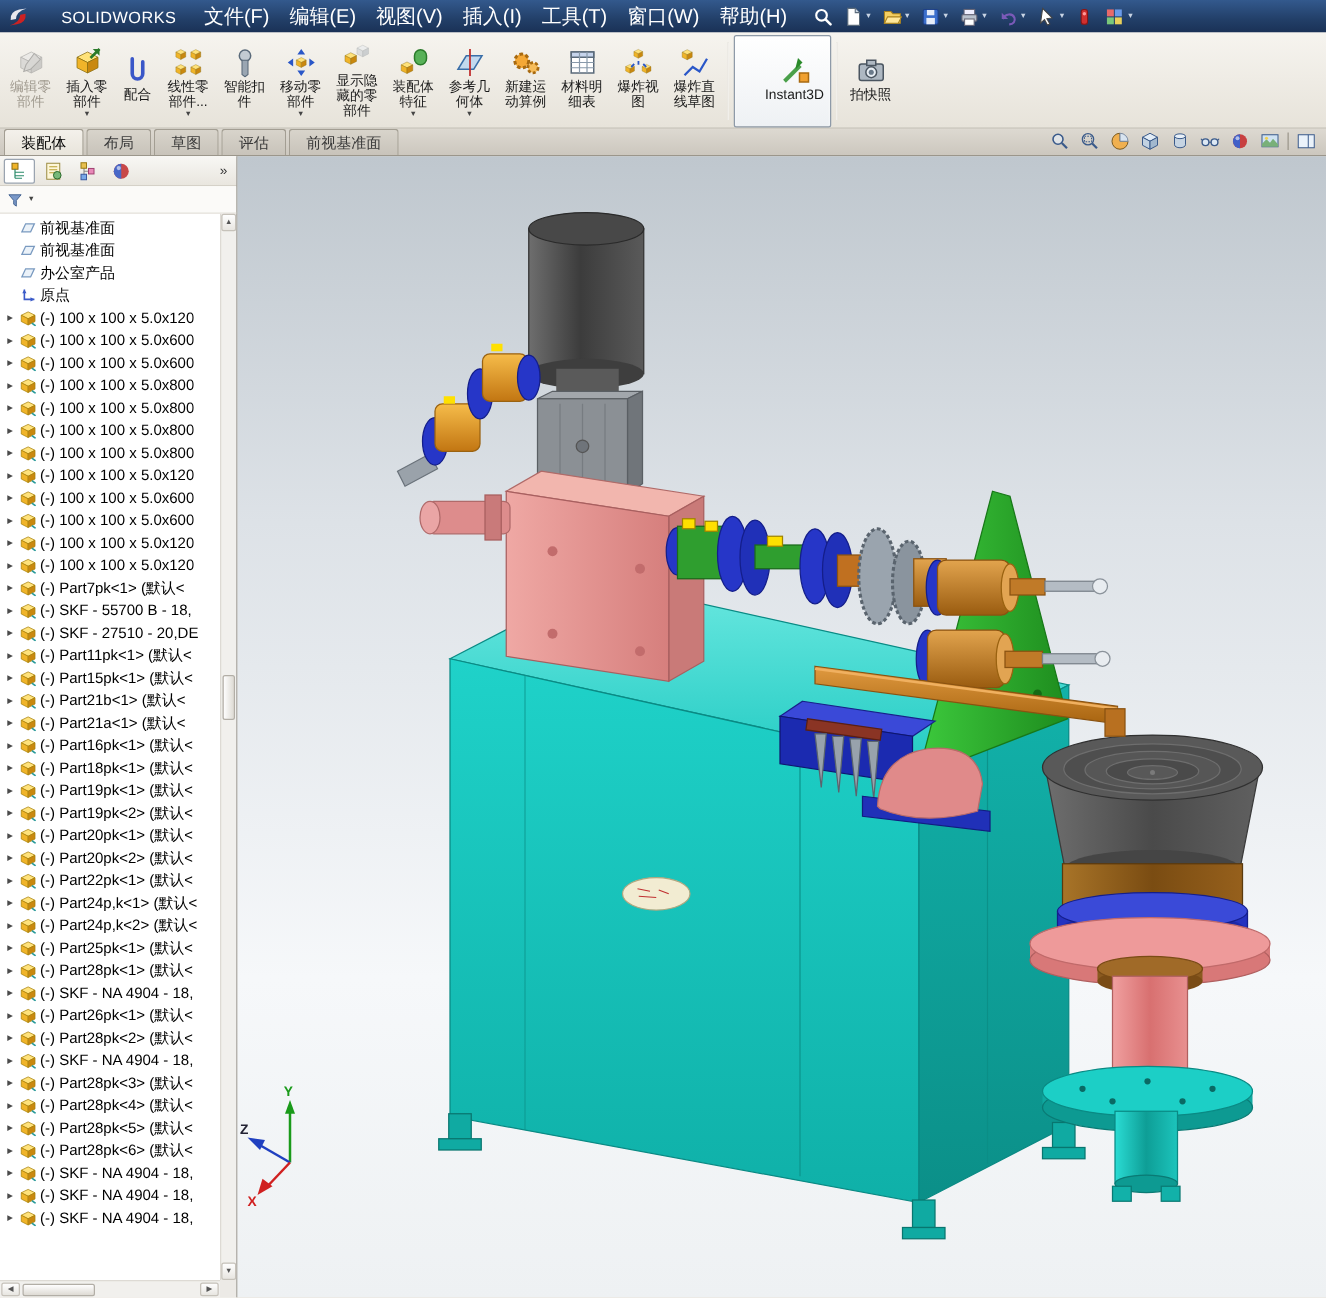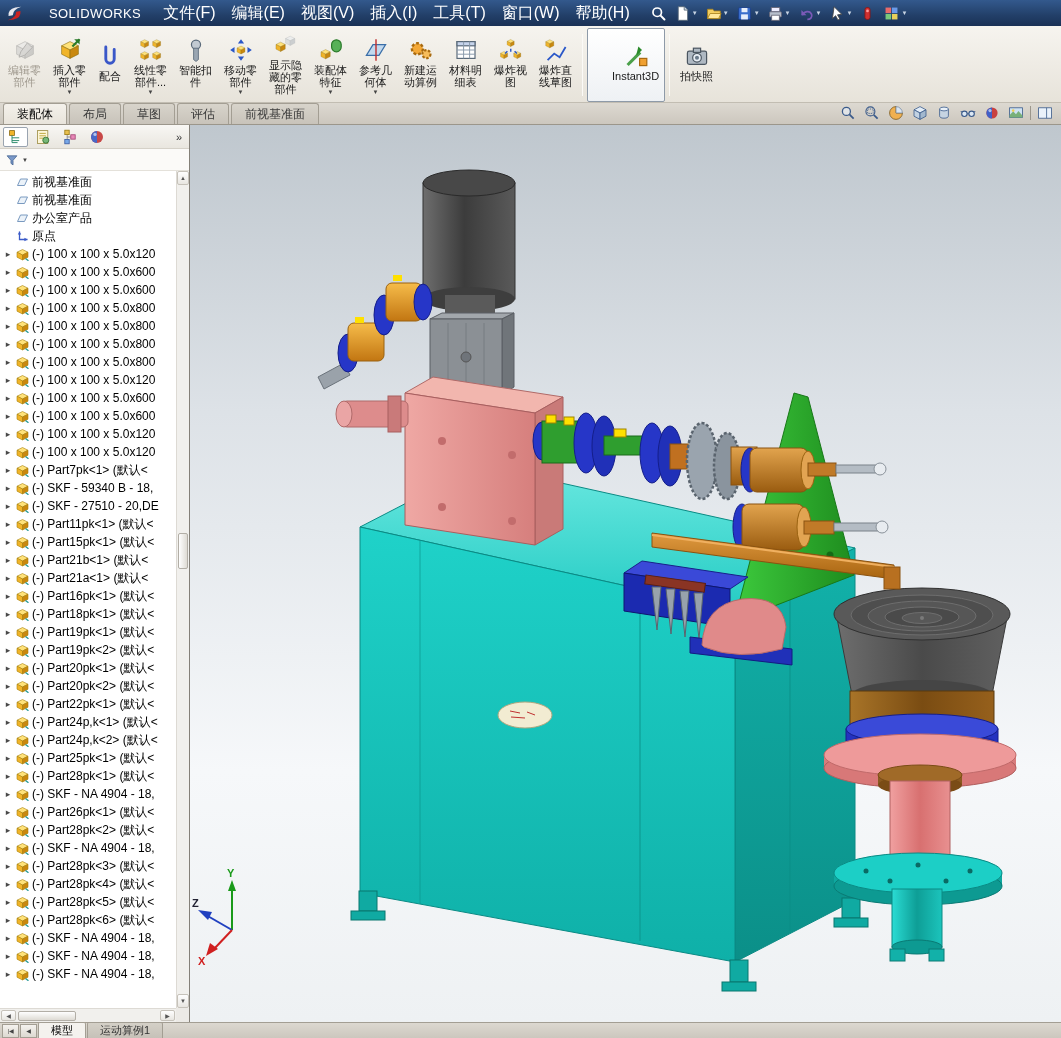--- a/index.html
+++ b/index.html
@@ -752,21 +752,21 @@
             <div class="trow">
               <span class="texp">▸</span>
               <span class="ic">
                 <svg width="13" height="13" viewBox="0 0 13 13">
                   <polygon points="6.5,1.5 12,4.2 6.5,7 1,4.2" fill="#ffe27a" stroke="#a8820a" stroke-width=".6"></polygon>
                   <polygon points="1,4.2 6.5,7 6.5,12 1,9.2" fill="#f0b429" stroke="#a8820a" stroke-width=".6"></polygon>
                   <polygon points="12,4.2 6.5,7 6.5,12 12,9.2" fill="#c9880f" stroke="#a8820a" stroke-width=".6"></polygon>
                   <path d="M9.5 10.5l3 2.2" stroke="#2a9a9a" stroke-width="1.4"></path>
                 </svg>
               </span>
-              <span class="tlabel">(-) SKF - 59340 B - 18,</span>
+              <span class="tlabel">(-) SKF - 55700 B - 18,</span>
             </div>
             <div class="trow">
               <span class="texp">▸</span>
               <span class="ic">
                 <svg width="13" height="13" viewBox="0 0 13 13">
                   <polygon points="6.5,1.5 12,4.2 6.5,7 1,4.2" fill="#ffe27a" stroke="#a8820a" stroke-width=".6"></polygon>
                   <polygon points="1,4.2 6.5,7 6.5,12 1,9.2" fill="#f0b429" stroke="#a8820a" stroke-width=".6"></polygon>
                   <polygon points="12,4.2 6.5,7 6.5,12 12,9.2" fill="#c9880f" stroke="#a8820a" stroke-width=".6"></polygon>
                   <path d="M9.5 10.5l3 2.2" stroke="#2a9a9a" stroke-width="1.4"></path>
                 </svg>
@@ -1332,23 +1332,15 @@
           <polygon points="18,795 22,787 8,785" fill="#2040c0"></polygon>
           <text x="2" y="782" fill="#223">Z</text>
           <line x1="42" y1="805" x2="24" y2="824" stroke="#d02020" stroke-width="2"></line>
           <polygon points="20,818 28,824 16,831" fill="#d02020"></polygon>
           <text x="8" y="840" fill="#d02020">X</text>
         </g>
       </svg>
     </main>
   </div>
 
-  <div class="doc-tabs">
-    <div class="dnav">|◀</div>
-    <div class="dnav">◀</div>
-    <div id="doc-tab-list" style="display:flex;align-items:flex-end;">
-        <div class="dtab active">模型</div>
-        <div class="dtab">运动算例1</div>
-      </div>
-  </div>
 
 
 </div>
 
 </body></html>

